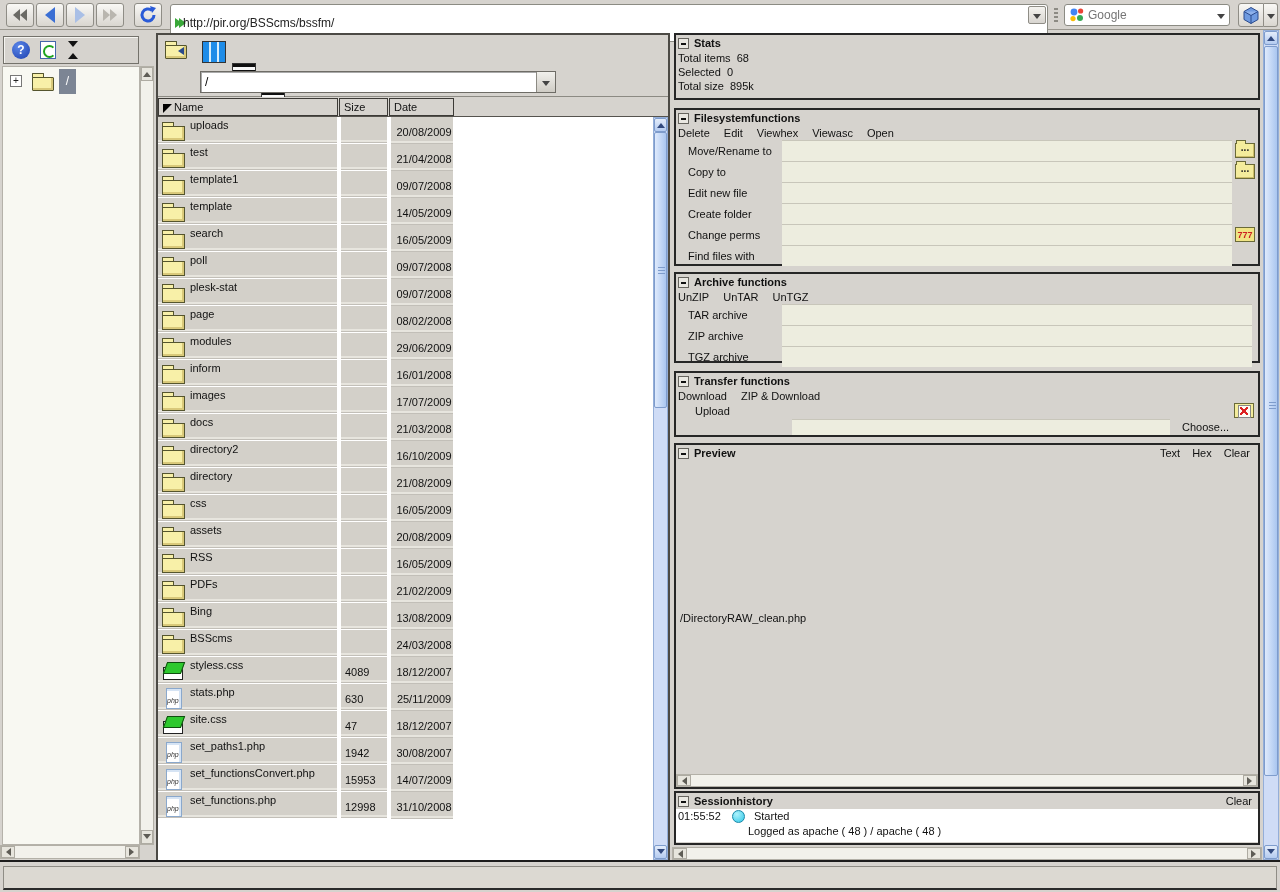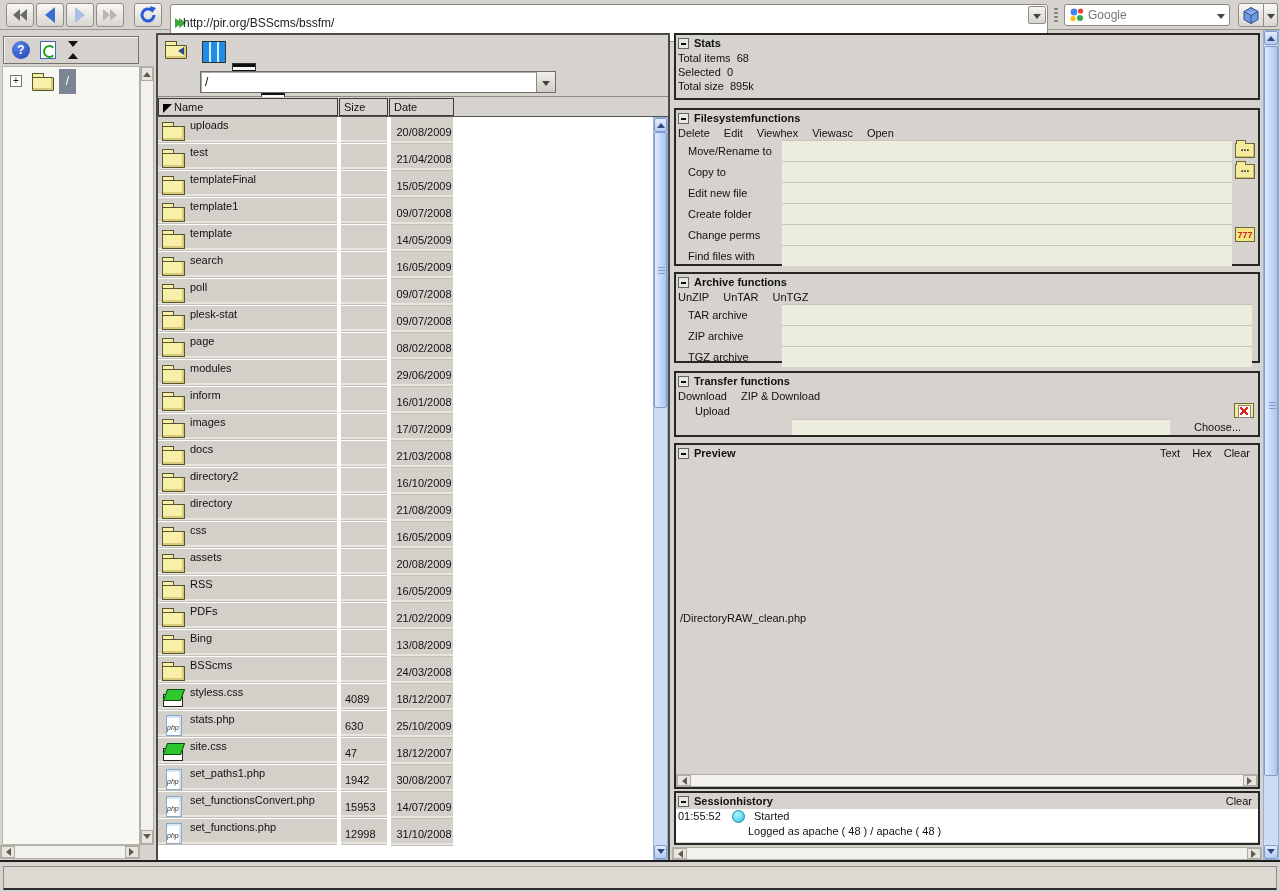--- a/index.html
+++ b/index.html
@@ -242,28 +242,20 @@
 
       <div class="frow">
         <div class="fcell fname">
           <span class="fi k-folder"></span>
           <span>test</span>
         </div>
         <div class="fcell fsize"></div>
         <div class="fcell fdate">21/04/2008</div>
       </div>
 
-      <div class="frow">
-        <div class="fcell fname">
-          <span class="fi k-folder"></span>
-          <span>templateFinal</span>
-        </div>
-        <div class="fcell fsize"></div>
-        <div class="fcell fdate">15/05/2009</div>
-      </div>
 
       <div class="frow">
         <div class="fcell fname">
           <span class="fi k-folder"></span>
           <span>template1</span>
         </div>
         <div class="fcell fsize"></div>
         <div class="fcell fdate">09/07/2008</div>
       </div>
 
@@ -430,21 +422,21 @@
       </div>
 
       <div class="frow">
         <div class="fcell fname">
           <span class="fi k-php">
             <span class="fi-label">php</span>
           </span>
           <span>stats.php</span>
         </div>
         <div class="fcell fsize">630</div>
-        <div class="fcell fdate">25/10/2009</div>
+        <div class="fcell fdate">25/11/2009</div>
       </div>
 
       <div class="frow">
         <div class="fcell fname">
           <span class="fi k-css"></span>
           <span>site.css</span>
         </div>
         <div class="fcell fsize">47</div>
         <div class="fcell fdate">18/12/2007</div>
       </div>
@@ -631,21 +623,21 @@
   <span>Download</span>
       <span>ZIP &amp; Download</span>
     </div>
   <div style="display:flex;align-items:center;padding:0 4px 0 19px;height:15px;">
     <span>Upload</span>
     <span style="flex:1;"></span>
     <span class="upx">
         <i></i>
       </span>
   </div>
-  <div style="display:flex;align-items:center;padding-left:116px;height:18px;gap:12px;">
+  <div style="display:flex;align-items:center;padding-left:116px;height:18px;">
     <span class="fx-input" style="max-width:378px;height:16px;"></span>
     <span style="margin-left:12px;">Choose...</span>
   </div>
 </div>
 
 <div class="panel" style="top:443px;height:346px;">
   <div class="p-head">
     <span class="minus-box"></span>
     <span class="p-title">Preview</span>
     <span style="flex:1;"></span>

